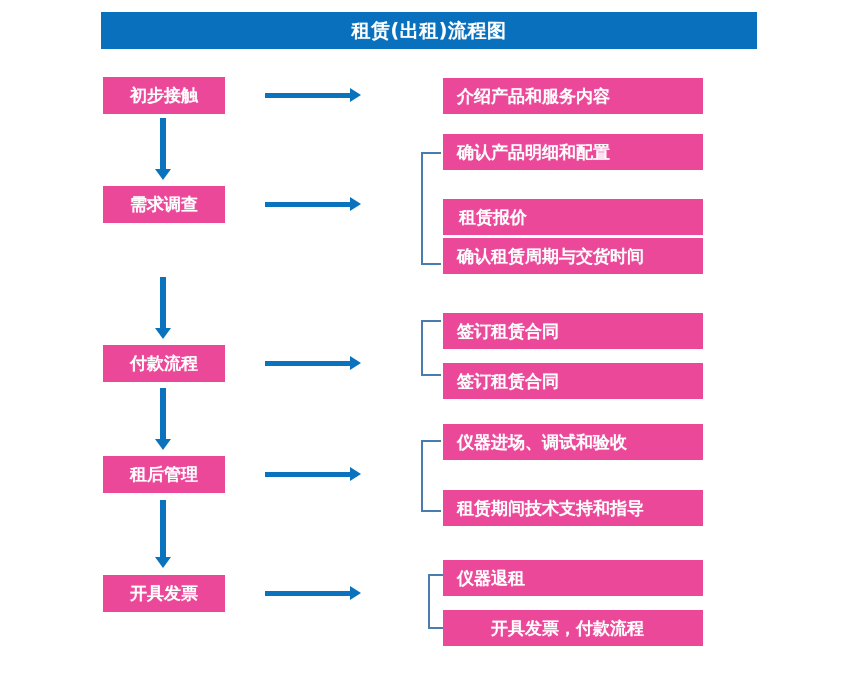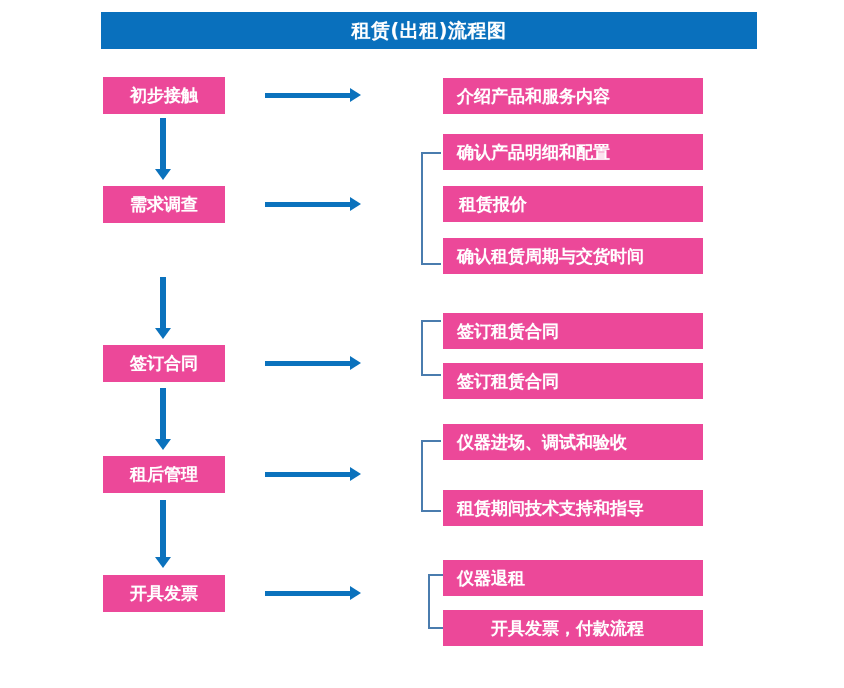--- a/index.html
+++ b/index.html
@@ -118,21 +118,21 @@
 <body>
 
 <div id="canvas">
 
   <div class="title-banner">租赁(出租)流程图</div>
 
   <div class="node left" style="top:77px;">初步接触</div>
 
   <div class="node left" style="top:186px;">需求调查</div>
 
-  <div class="node left" style="top:345px;">签订合同</div>
+  <div class="node left" style="top:345px;">付款流程</div>
 
   <div class="node left" style="top:456px;">租后管理</div>
 
   <div class="node left" style="top:575px;">开具发票</div>
 
   <div class="arrow-v" style="left:155px; top:118px; height:62px;">
     <div class="shaft" style="height:51px;"></div>
     <div class="head" style="top:51px;"></div>
   </div>
 
@@ -181,21 +181,21 @@
   <div class="bracket" style="left:421px; top:320px; height:56px;"></div>
 
   <div class="bracket" style="left:421px; top:440px; height:72px;"></div>
 
   <div class="bracket" style="left:428px; top:574px; height:55px;"></div>
 
   <div class="node right" style="top:78px;">介绍产品和服务内容</div>
 
   <div class="node right" style="top:134px;">确认产品明细和配置</div>
 
-  <div class="node right" style="top:186px;padding-left:16px;">租赁报价</div>
+  <div class="node right" style="top:199px;padding-left:16px;">租赁报价</div>
 
   <div class="node right" style="top:238px;">确认租赁周期与交货时间</div>
 
   <div class="node right" style="top:313px;">签订租赁合同</div>
 
   <div class="node right" style="top:363px;">签订租赁合同</div>
 
   <div class="node right" style="top:424px;">仪器进场、调试和验收</div>
 
   <div class="node right" style="top:490px;">租赁期间技术支持和指导</div>

